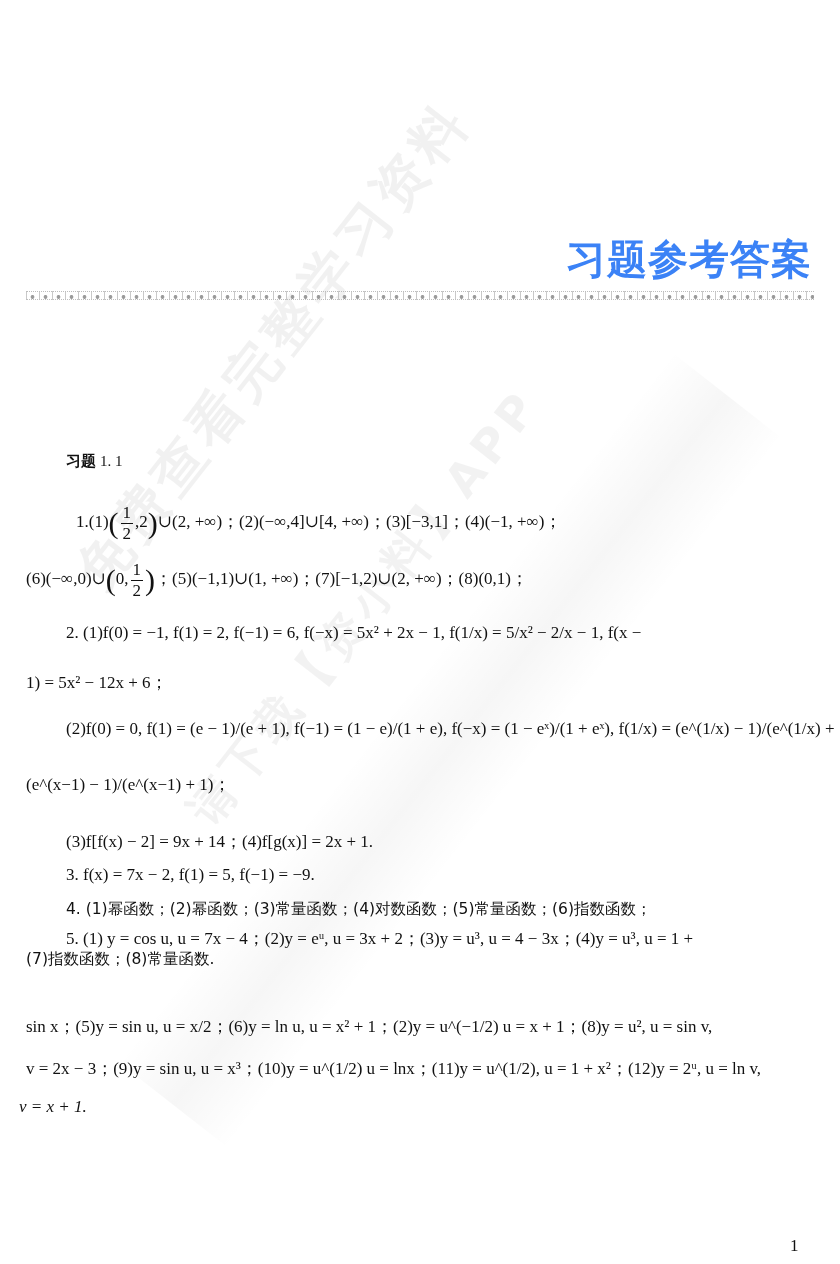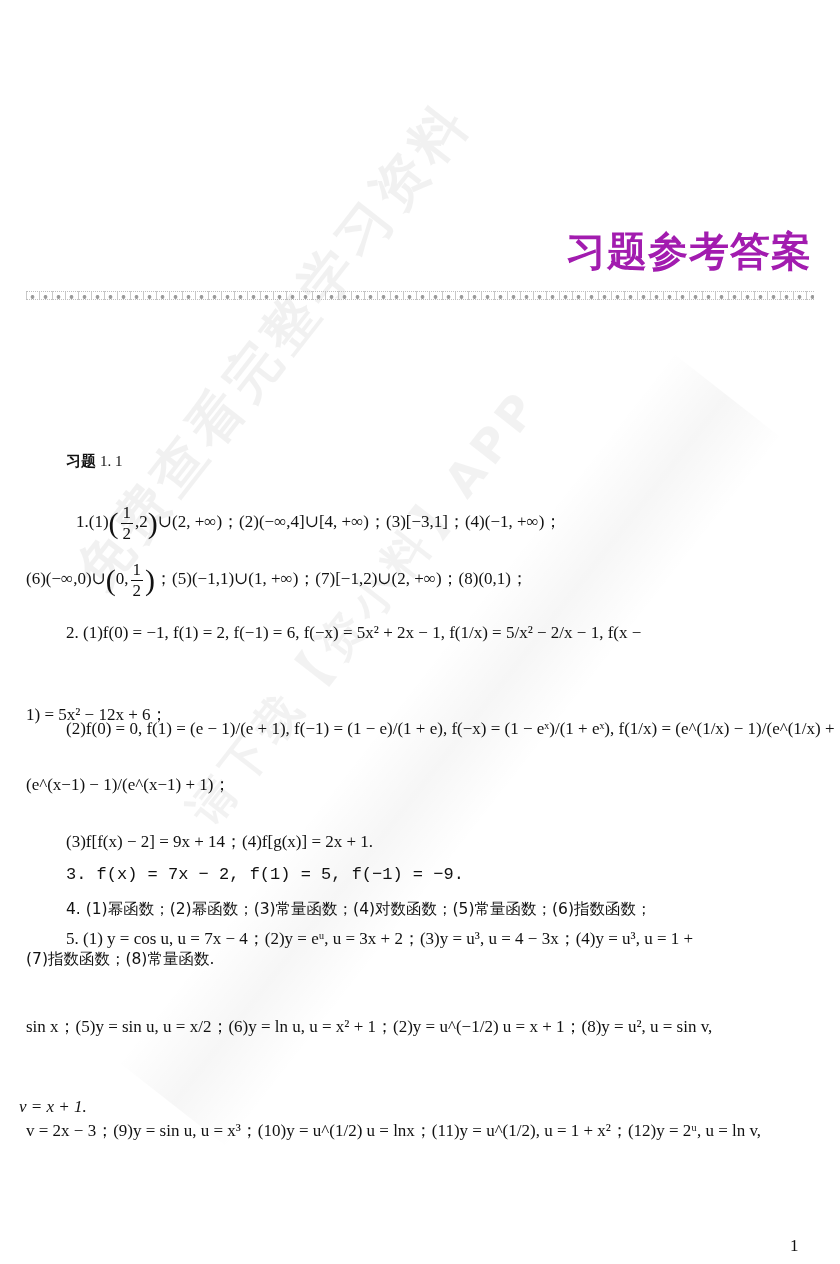--- a/index.html
+++ b/index.html
@@ -21,23 +21,23 @@
     font-family: "DejaVu Sans", sans-serif; font-weight: bold;
     font-size: 46px; color: rgba(0,0,0,0.05); white-space: nowrap;
     letter-spacing: 6px; pointer-events: none;
   }
   .stripe {
     position: absolute; left: 380px; top: 300px; width: 140px; height: 900px;
     background: linear-gradient(90deg, rgba(0,0,0,0) 0%, rgba(0,0,0,0.035) 50%, rgba(0,0,0,0) 100%);
     transform: rotate(38deg); transform-origin: center; pointer-events: none;
   }
   .chapter-title {
-    position: absolute; right: 28px; top: 224px;
+    position: absolute; right: 28px; top: 232px;
     font-family: "DejaVu Serif", serif; font-weight: bold;
-    font-size: 40px; letter-spacing: 1px; color: #a21caf;
+    font-size: 40px; letter-spacing: 1px; color: #3b82f6;
   }
   .ornament {
     position: absolute; left: 26px; top: 291px; width: 788px; height: 9px;
     background:
       radial-gradient(circle at 50% 55%, #9a9a9a 0 1.6px, transparent 2.2px) 0 0/13px 9px repeat-x,
       repeating-linear-gradient(90deg, #c9c9c9 0 1px, transparent 1px 13px);
     border-top: 1px dotted #bdbdbd; border-bottom: 1px dotted #bdbdbd;
     box-sizing: border-box;
   }
   .section-heading {
@@ -76,30 +76,30 @@
 </div>
 
 <div class="line" style="left:26px; top:560px;">
   <span>(6)(−∞,0)∪</span><span class="big">(</span><span>0,</span><span class="frac"><span class="num">1</span><span>2</span></span><span class="big">)</span><span>；(5)(−1,1)∪(1, +∞)；(7)[−1,2)∪(2, +∞)；(8)(0,1)；</span>
 </div>
 
 <div class="line" style="left:66px; top:624px;">
   <span>2.</span>
   <span>(1)f(0) = −1, f(1) = 2, f(−1) = 6, f(−x) = 5x² + 2x − 1, f(1/x) = 5/x² − 2/x − 1, f(x −</span>
 </div>
-<div class="line" style="left:26px; top:674px;margin-top:32px;">1) = 5x² − 12x + 6；</div>
+<div class="line" style="left:26px; top:674px;">1) = 5x² − 12x + 6；</div>
 
 <div class="line" style="left:66px; top:720px;">(2)f(0) = 0, f(1) = (e − 1)/(e + 1), f(−1) = (1 − e)/(1 + e), f(−x) = (1 − eˣ)/(1 + eˣ), f(1/x) = (e^(1/x) − 1)/(e^(1/x) + 1), f(x − 1) =</div>
 <div class="line" style="left:26px; top:776px;">(e^(x−1) − 1)/(e^(x−1) + 1)；</div>
 
 <div class="line" style="left:66px; top:833px;">(3)f[f(x) − 2] = 9x + 14；(4)f[g(x)] = 2x + 1.</div>
 
-<div class="line" style="left:66px; top:866px;font-family:Liberation Mono, monospace;">3. f(x) = 7x − 2, f(1) = 5, f(−1) = −9.</div>
+<div class="line" style="left:66px; top:866px;">3. f(x) = 7x − 2, f(1) = 5, f(−1) = −9.</div>
 
 <div class="line cn" style="left:66px; top:902px;">4. (1)幂函数；(2)幂函数；(3)常量函数；(4)对数函数；(5)常量函数；(6)指数函数；</div>
 <div class="line cn" style="left:26px; top:933px;margin-top:19px;">(7)指数函数；(8)常量函数.</div>
 
 <div class="line" style="left:66px; top:930px;">5. (1) y = cos u, u = 7x − 4；(2)y = eᵘ, u = 3x + 2；(3)y = u³, u = 4 − 3x；(4)y = u³, u = 1 +</div>
 <div class="line" style="left:26px; top:1018px;">sin x；(5)y = sin u, u = x/2；(6)y = ln u, u = x² + 1；(2)y = u^(−1/2) u = x + 1；(8)y = u², u = sin v,</div>
-<div class="line" style="left:26px; top:1122px;">v = 2x − 3；(9)y = sin u, u = x³；(10)y = u^(1/2) u = lnx；(11)y = u^(1/2), u = 1 + x²；(12)y = 2ᵘ, u = ln v,</div>
+<div class="line" style="left:26px; top:1060px;">v = 2x − 3；(9)y = sin u, u = x³；(10)y = u^(1/2) u = lnx；(11)y = u^(1/2), u = 1 + x²；(12)y = 2ᵘ, u = ln v,</div>
 <div class="line" style="left:19px; top:1098px;font-style:italic;">v = x + 1.</div>
 
 <div class="page-number">1</div>
 
 </body></html>

